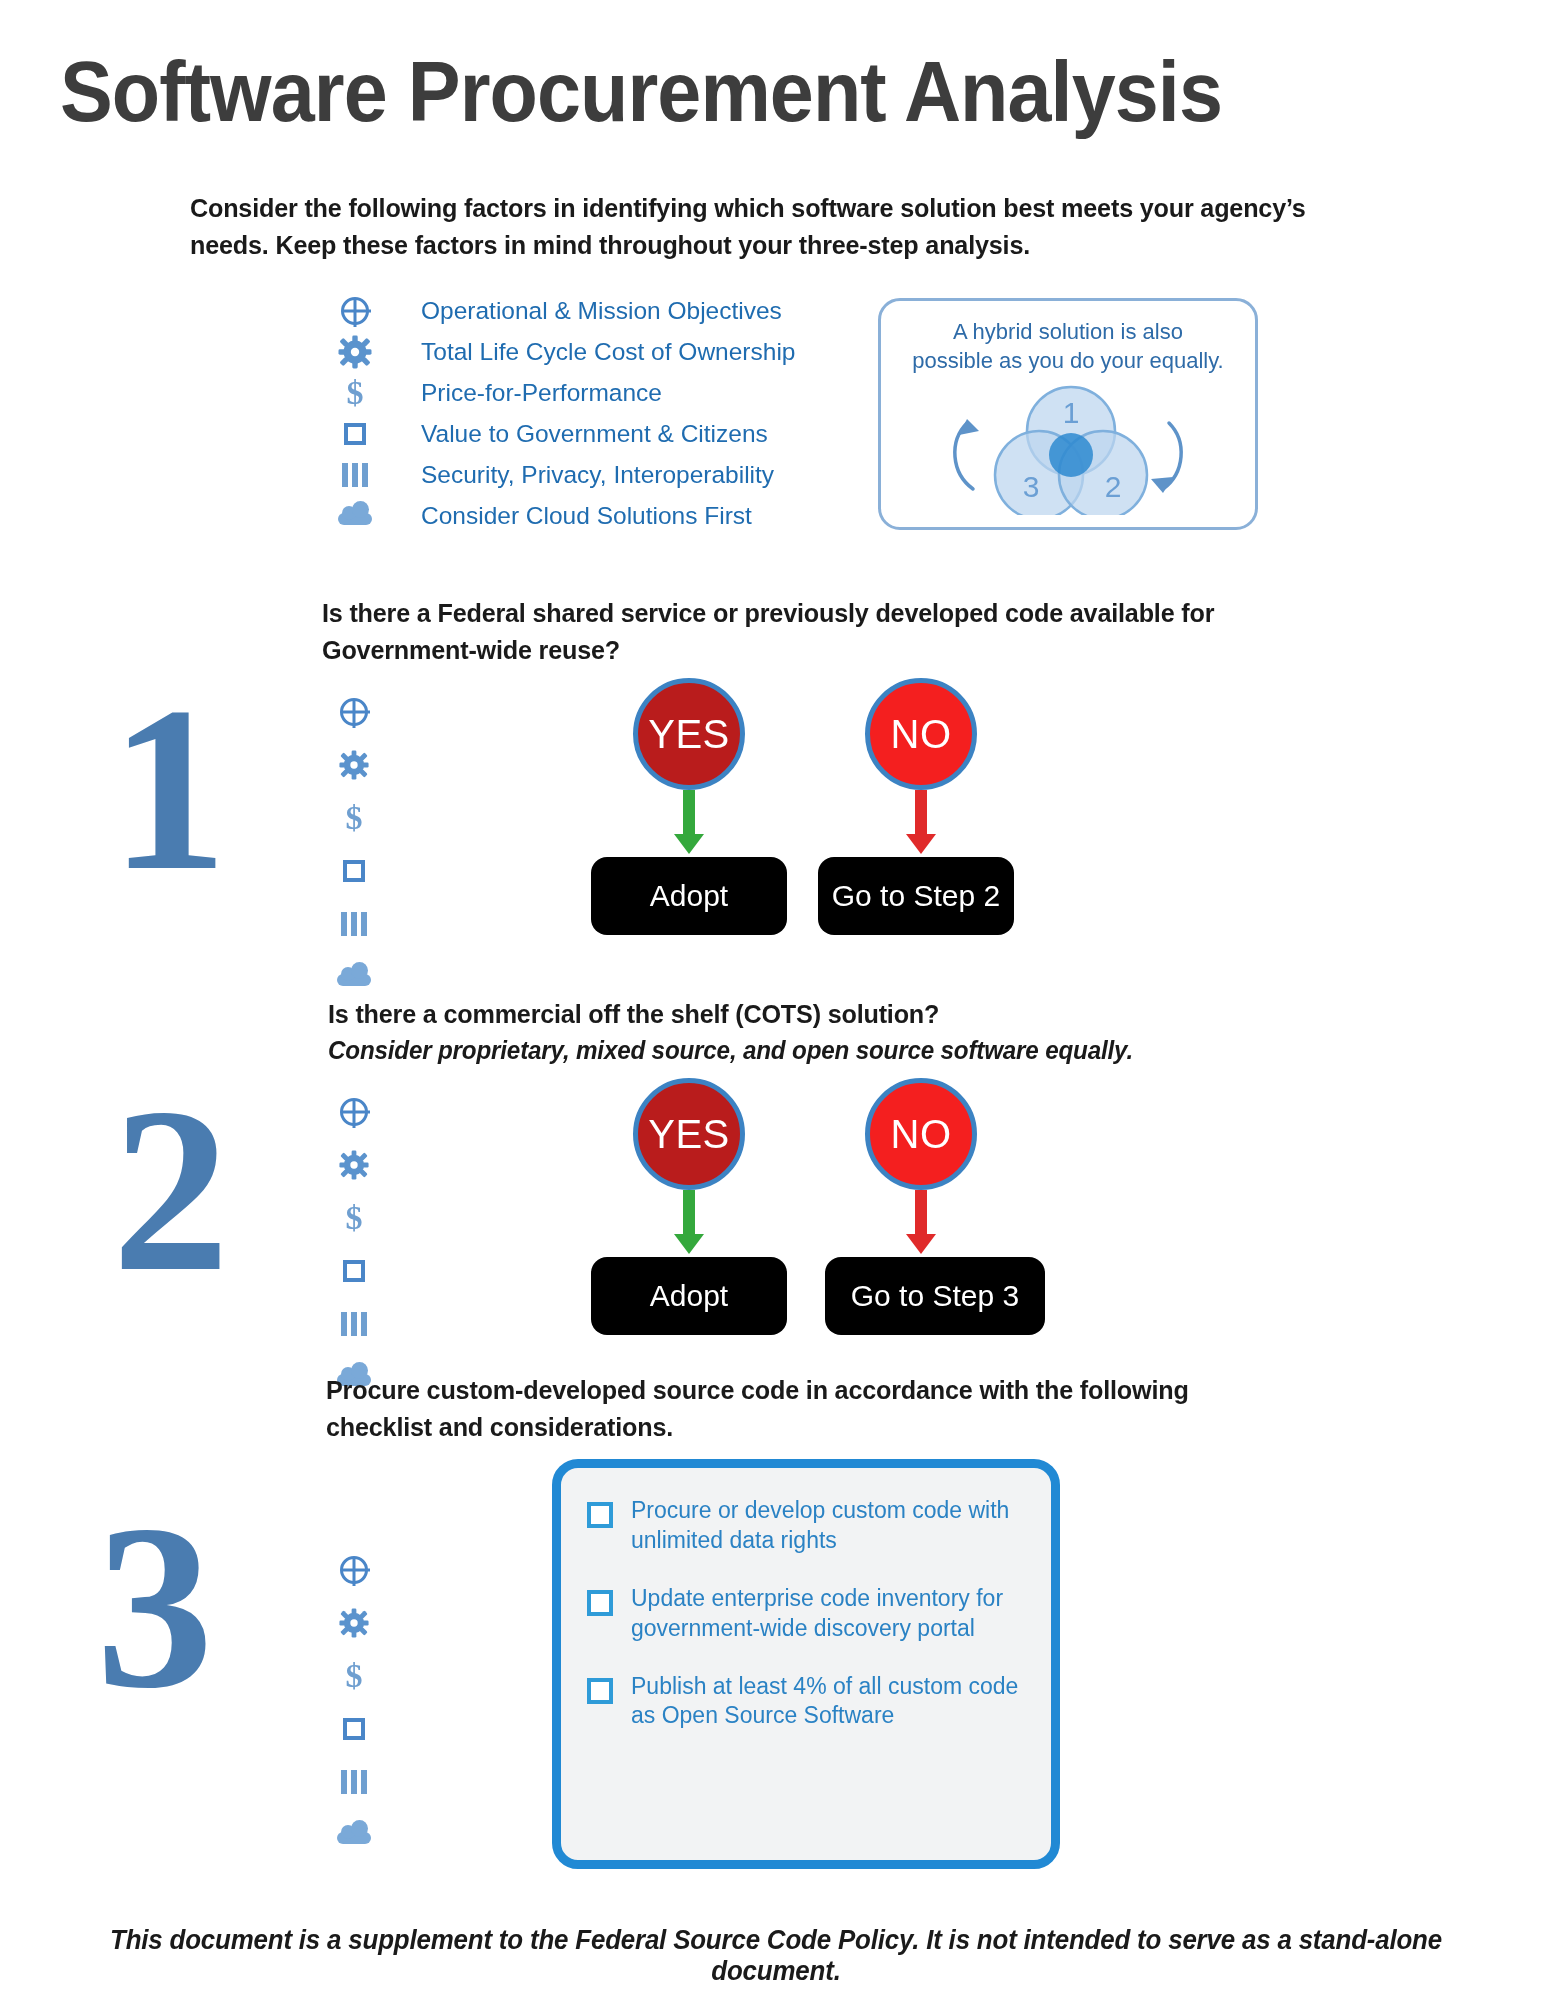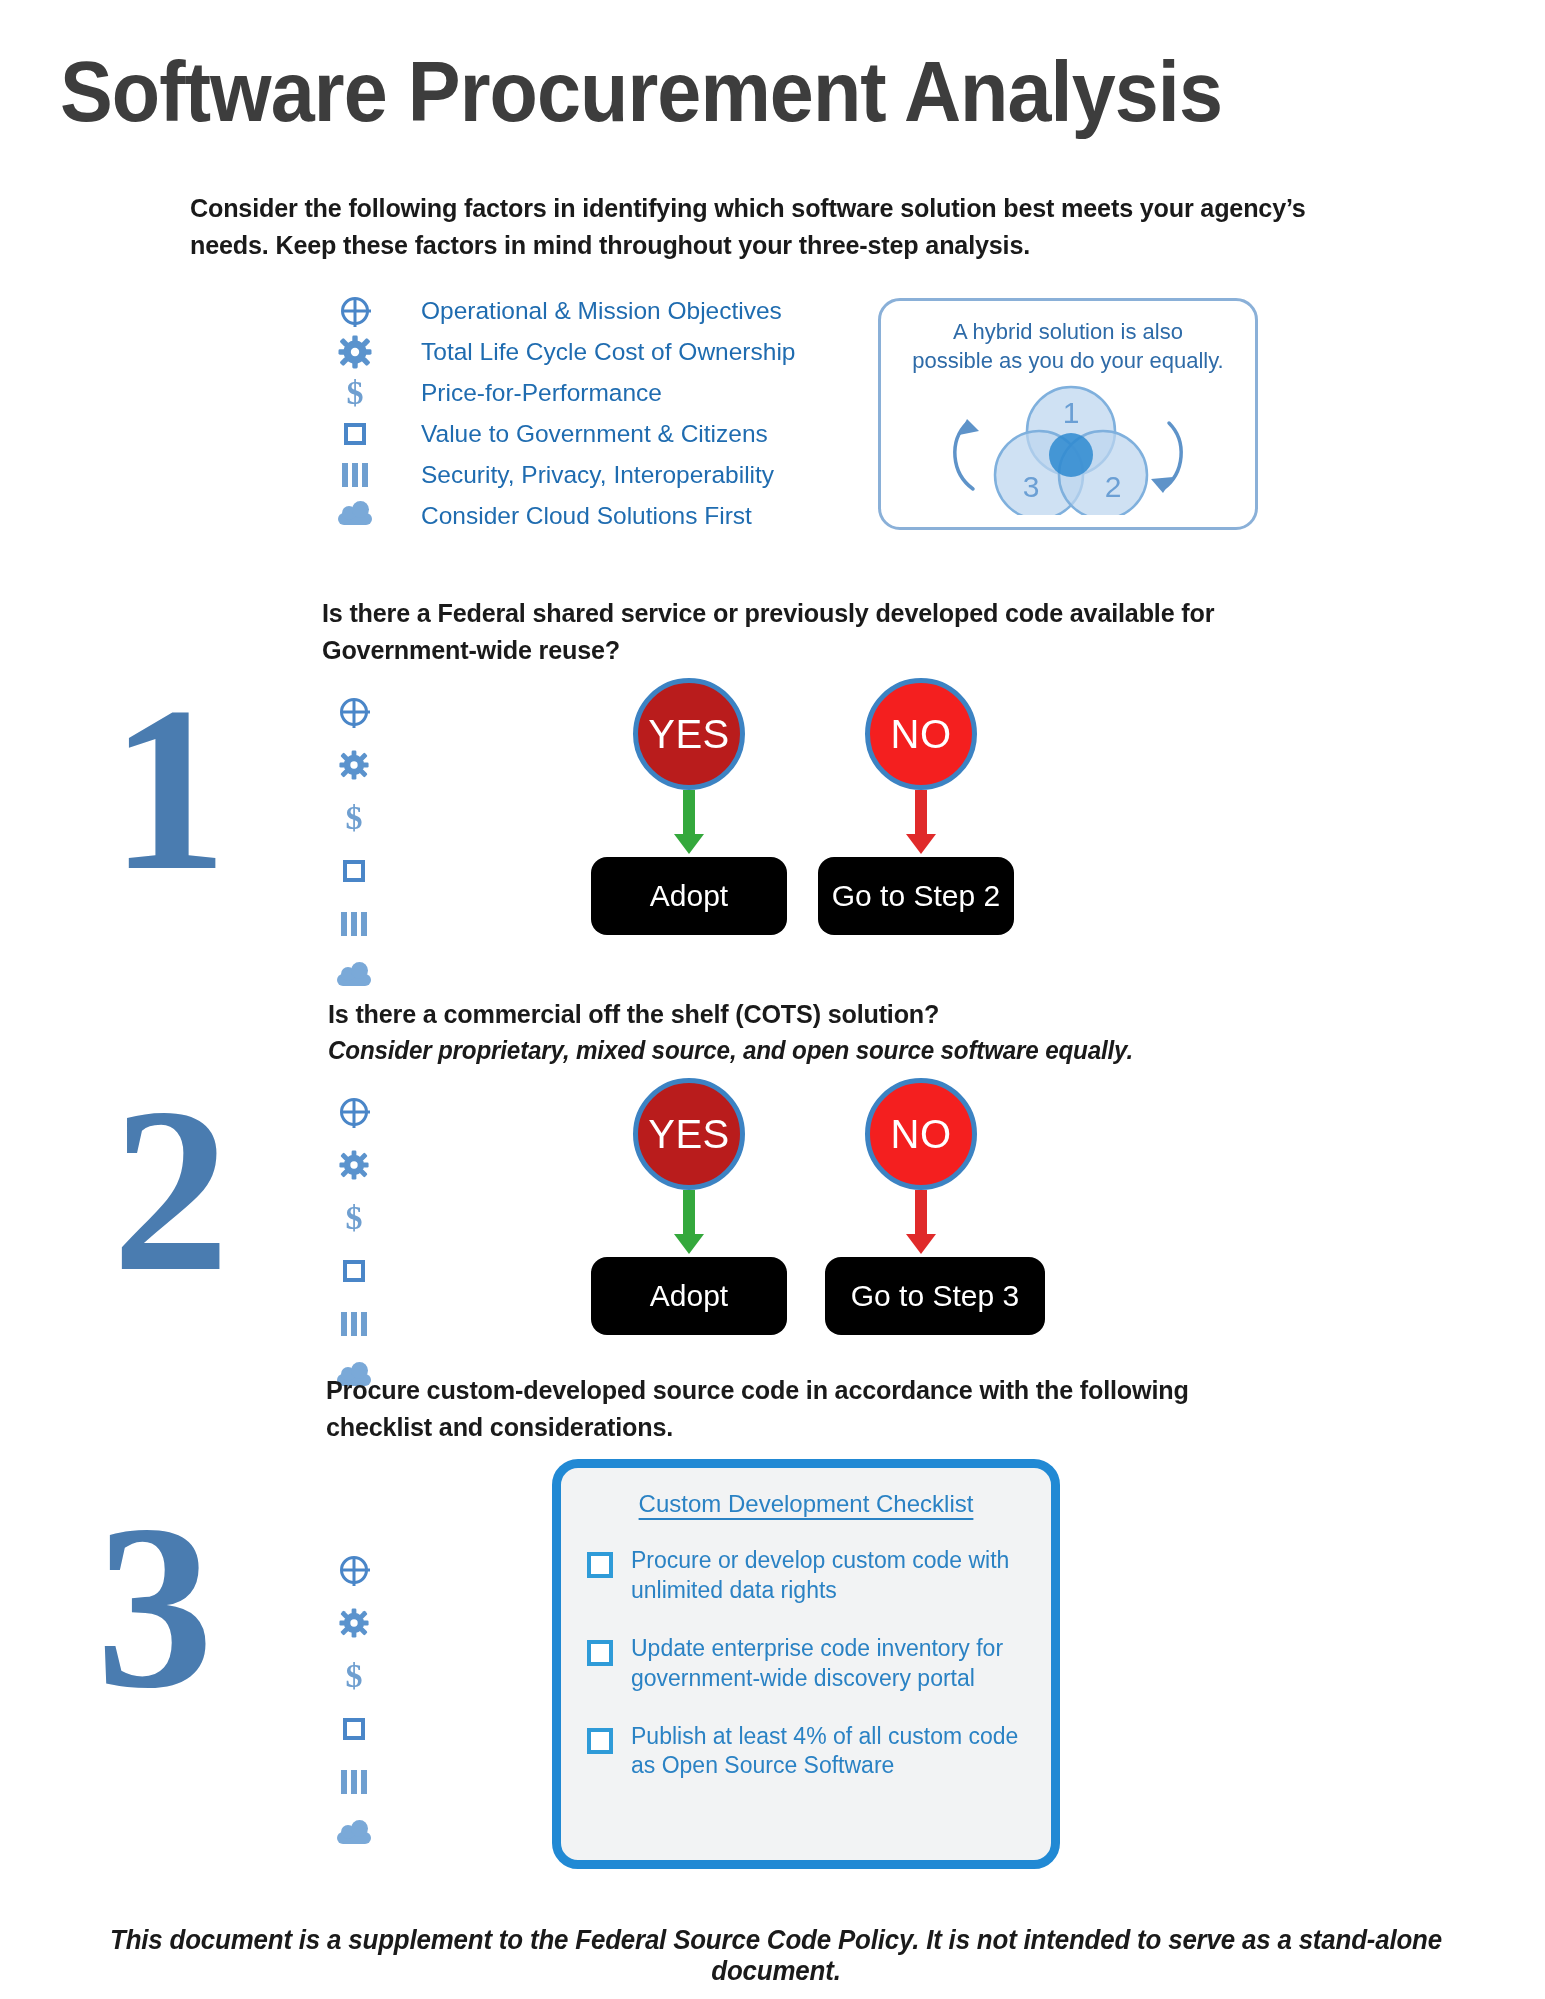--- a/index.html
+++ b/index.html
@@ -493,21 +493,20 @@
       <span class="factor-icon">
           <span class="ic-cloud">
             <span class="c-b"></span>
             <span class="c-1"></span>
             <span class="c-2"></span>
           </span>
         </span>
     </div>
 
     <div class="checklist-box">
-      <div class="checklist-title">Custom Development Checklist</div>
 
       <div class="check-item">
         <span class="check-box"></span>
         <span class="check-text">Procure or develop custom code with unlimited data rights</span>
       </div>
 
       <div class="check-item">
         <span class="check-box"></span>
         <span class="check-text">Update enterprise code inventory for government-wide discovery portal</span>
       </div>

